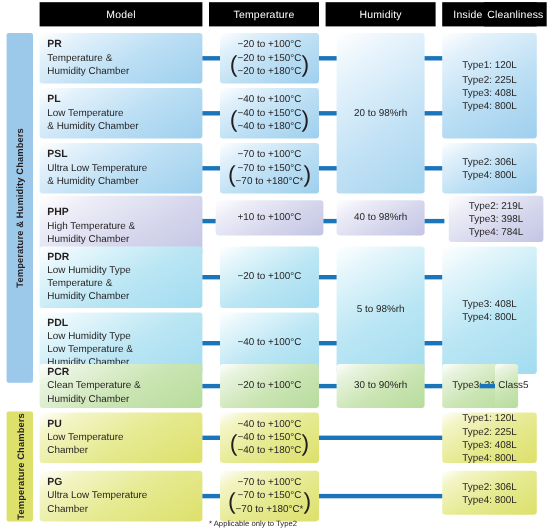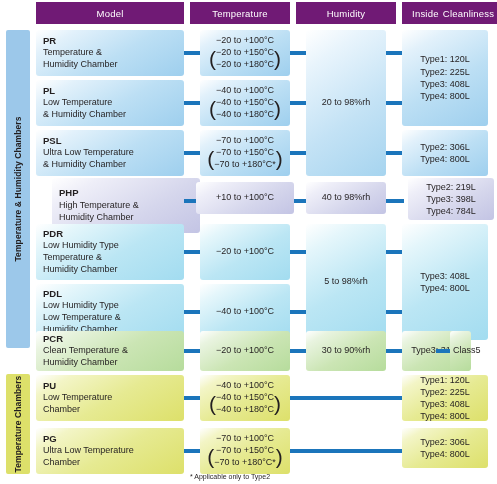--- a/index.html
+++ b/index.html
@@ -19,21 +19,21 @@
   .canvas {
     position: absolute;
     left: 0; top: 0;
     width: 497px;
     height: 484px;
   }
   
   .hdr {
     position: absolute;
     height: 22px;
-    background: #701a75;
+    background: #000000;
     color: #ffffff;
     font-size: 9.5px;
     display: flex;
     align-items: center;
     justify-content: center;
     letter-spacing: .2px;
   }
   
   .spine {
     position: absolute;
@@ -223,21 +223,21 @@
 
   <div class="cell f-blue" style="left:402px; top:130px; width:86px; height:46px;">
     <div class="inner">
       <span class="caplist">
         <span class="tline">Type2: 306L</span>
         <span class="tline">Type4: 800L</span>
       </span>
     </div>
   </div>
 
-  <div class="cell model f-purple" style="left:52px; top:178px; width:148px; height:55px;">
+  <div class="cell model f-purple" style="left:36px; top:178px; width:148px; height:55px;">
     <div class="inner">
       <span class="mname">PHP</span>
       <span class="mdesc">High Temperature &amp;</span>
       <span class="mdesc">Humidity Chamber</span>
     </div>
   </div>
   <div class="conn" style="left:184px; top:199px; width:18px;"></div>
   <div class="cell f-purple" style="left:196px; top:178px; width:98px; height:32px; top:182px;">
     <div class="inner">
       <span class="tline">+10 to +100°C</span>

